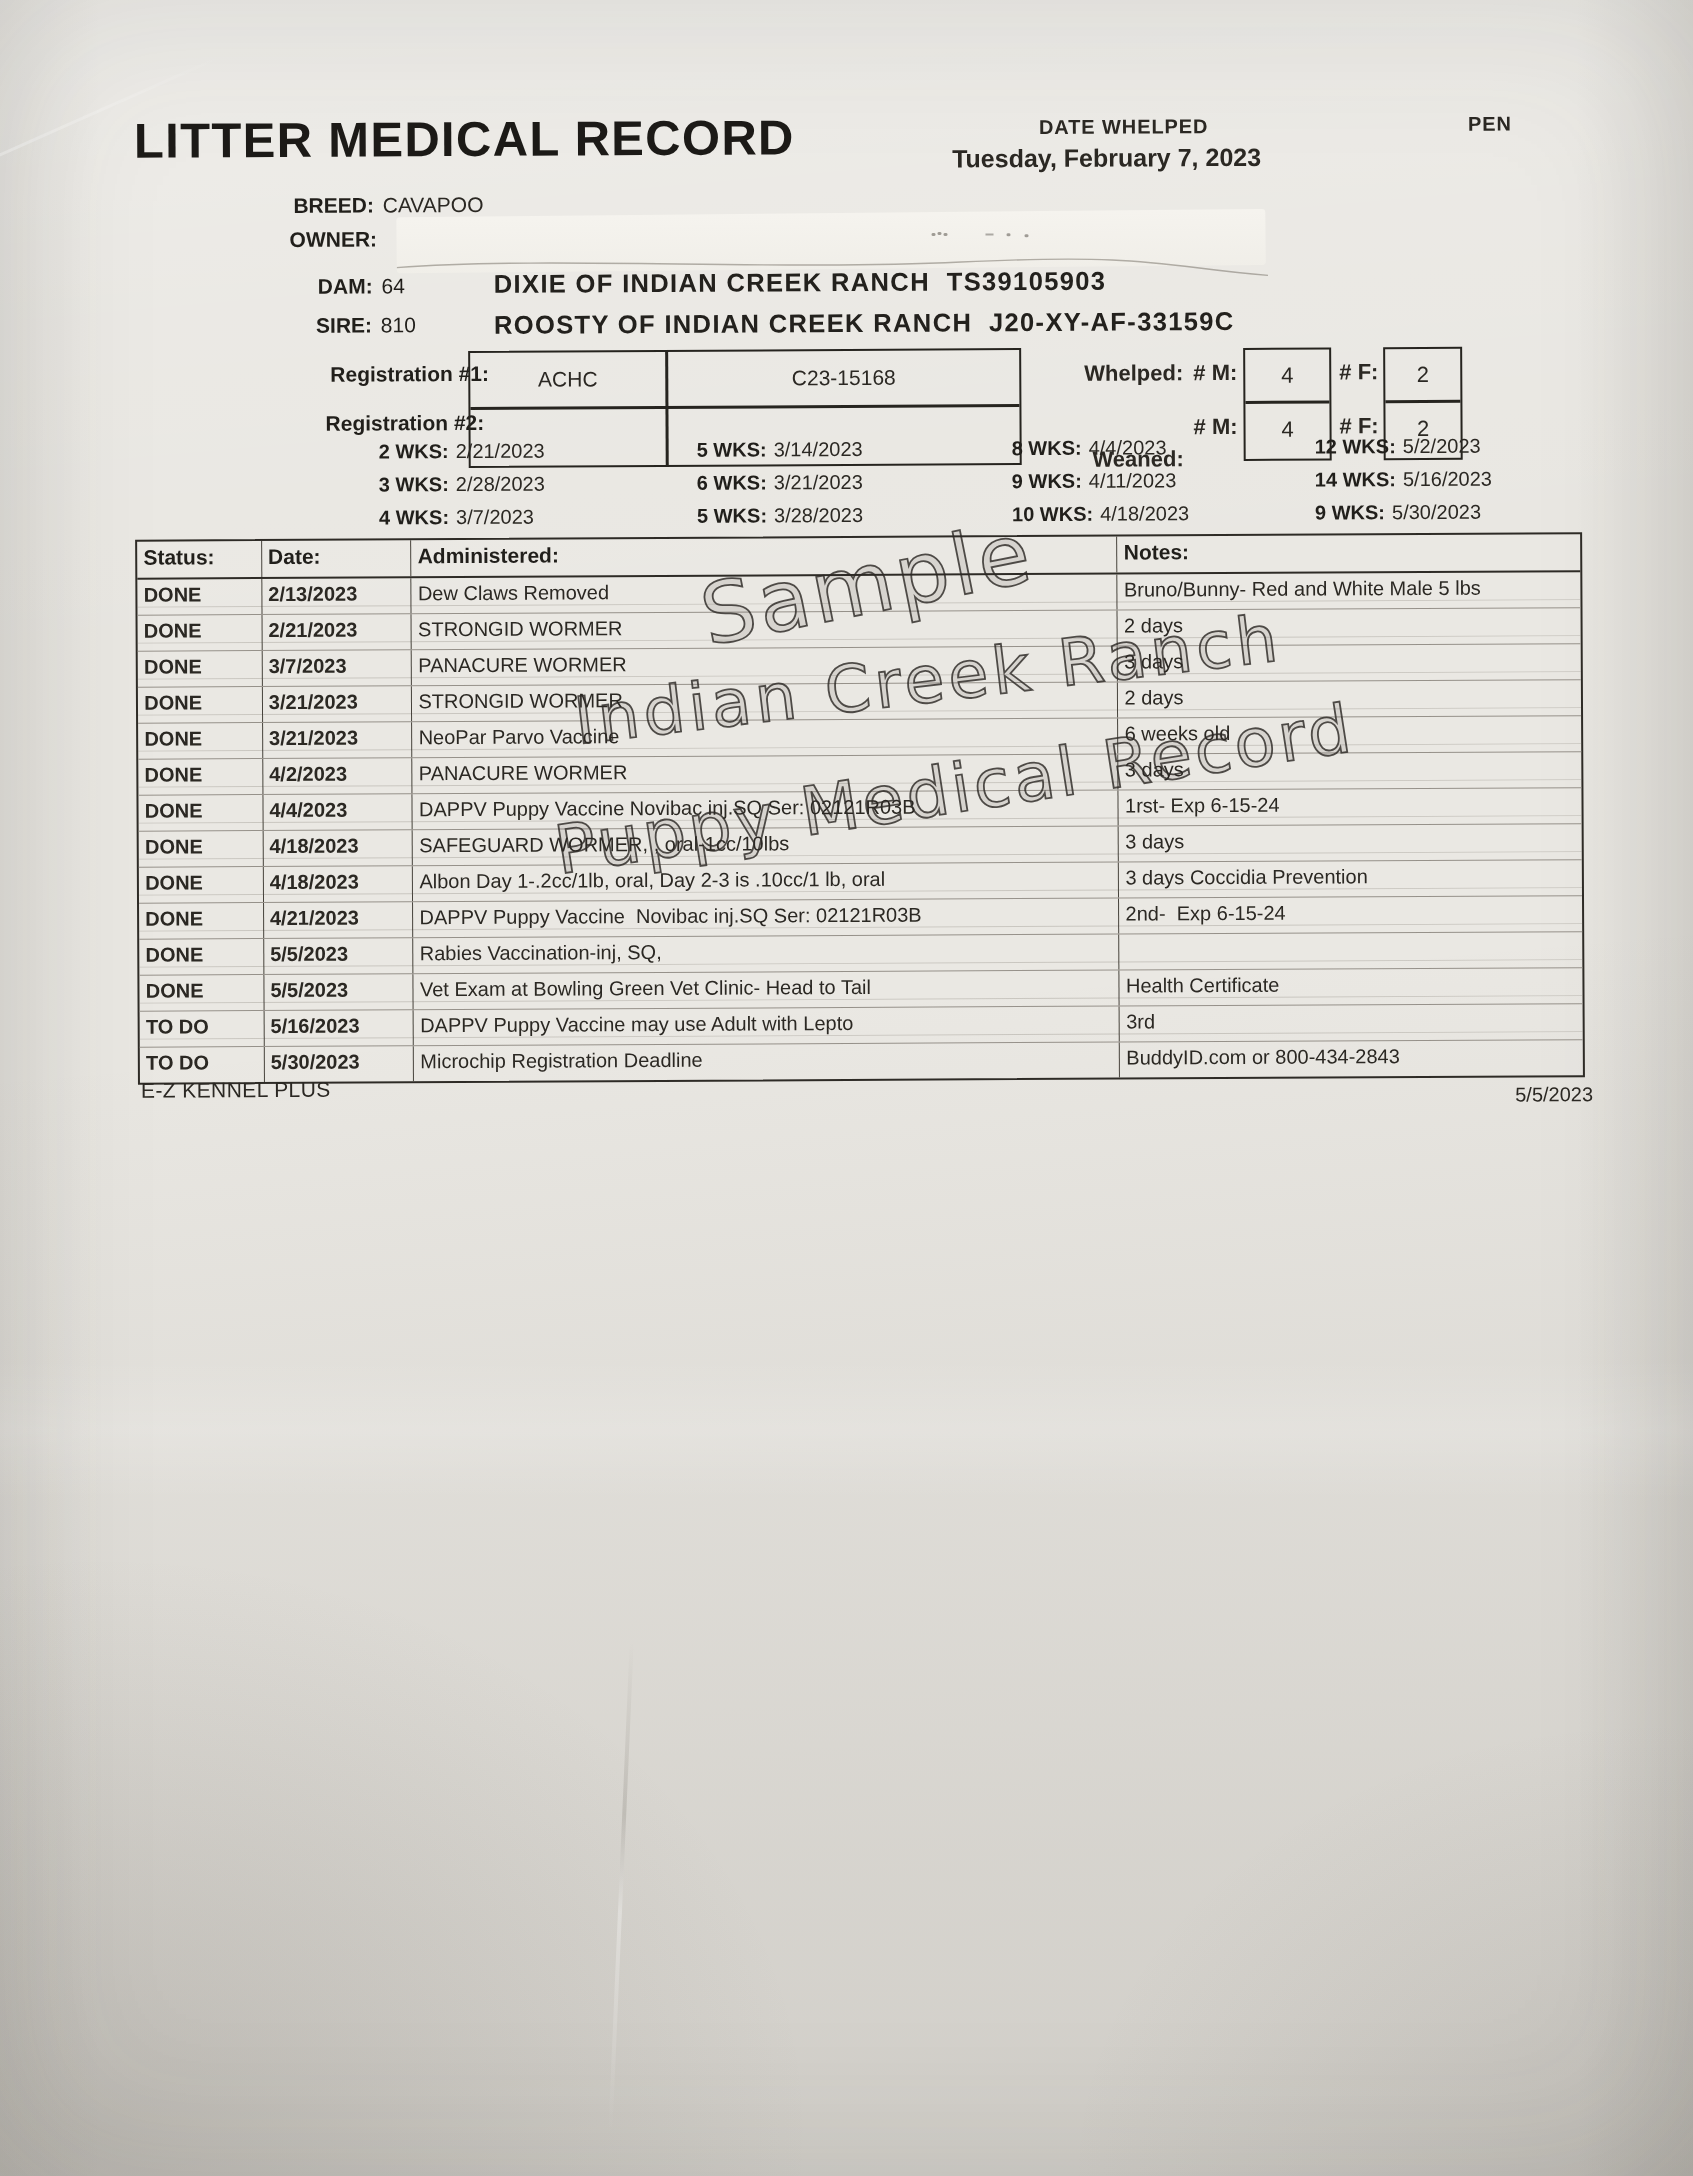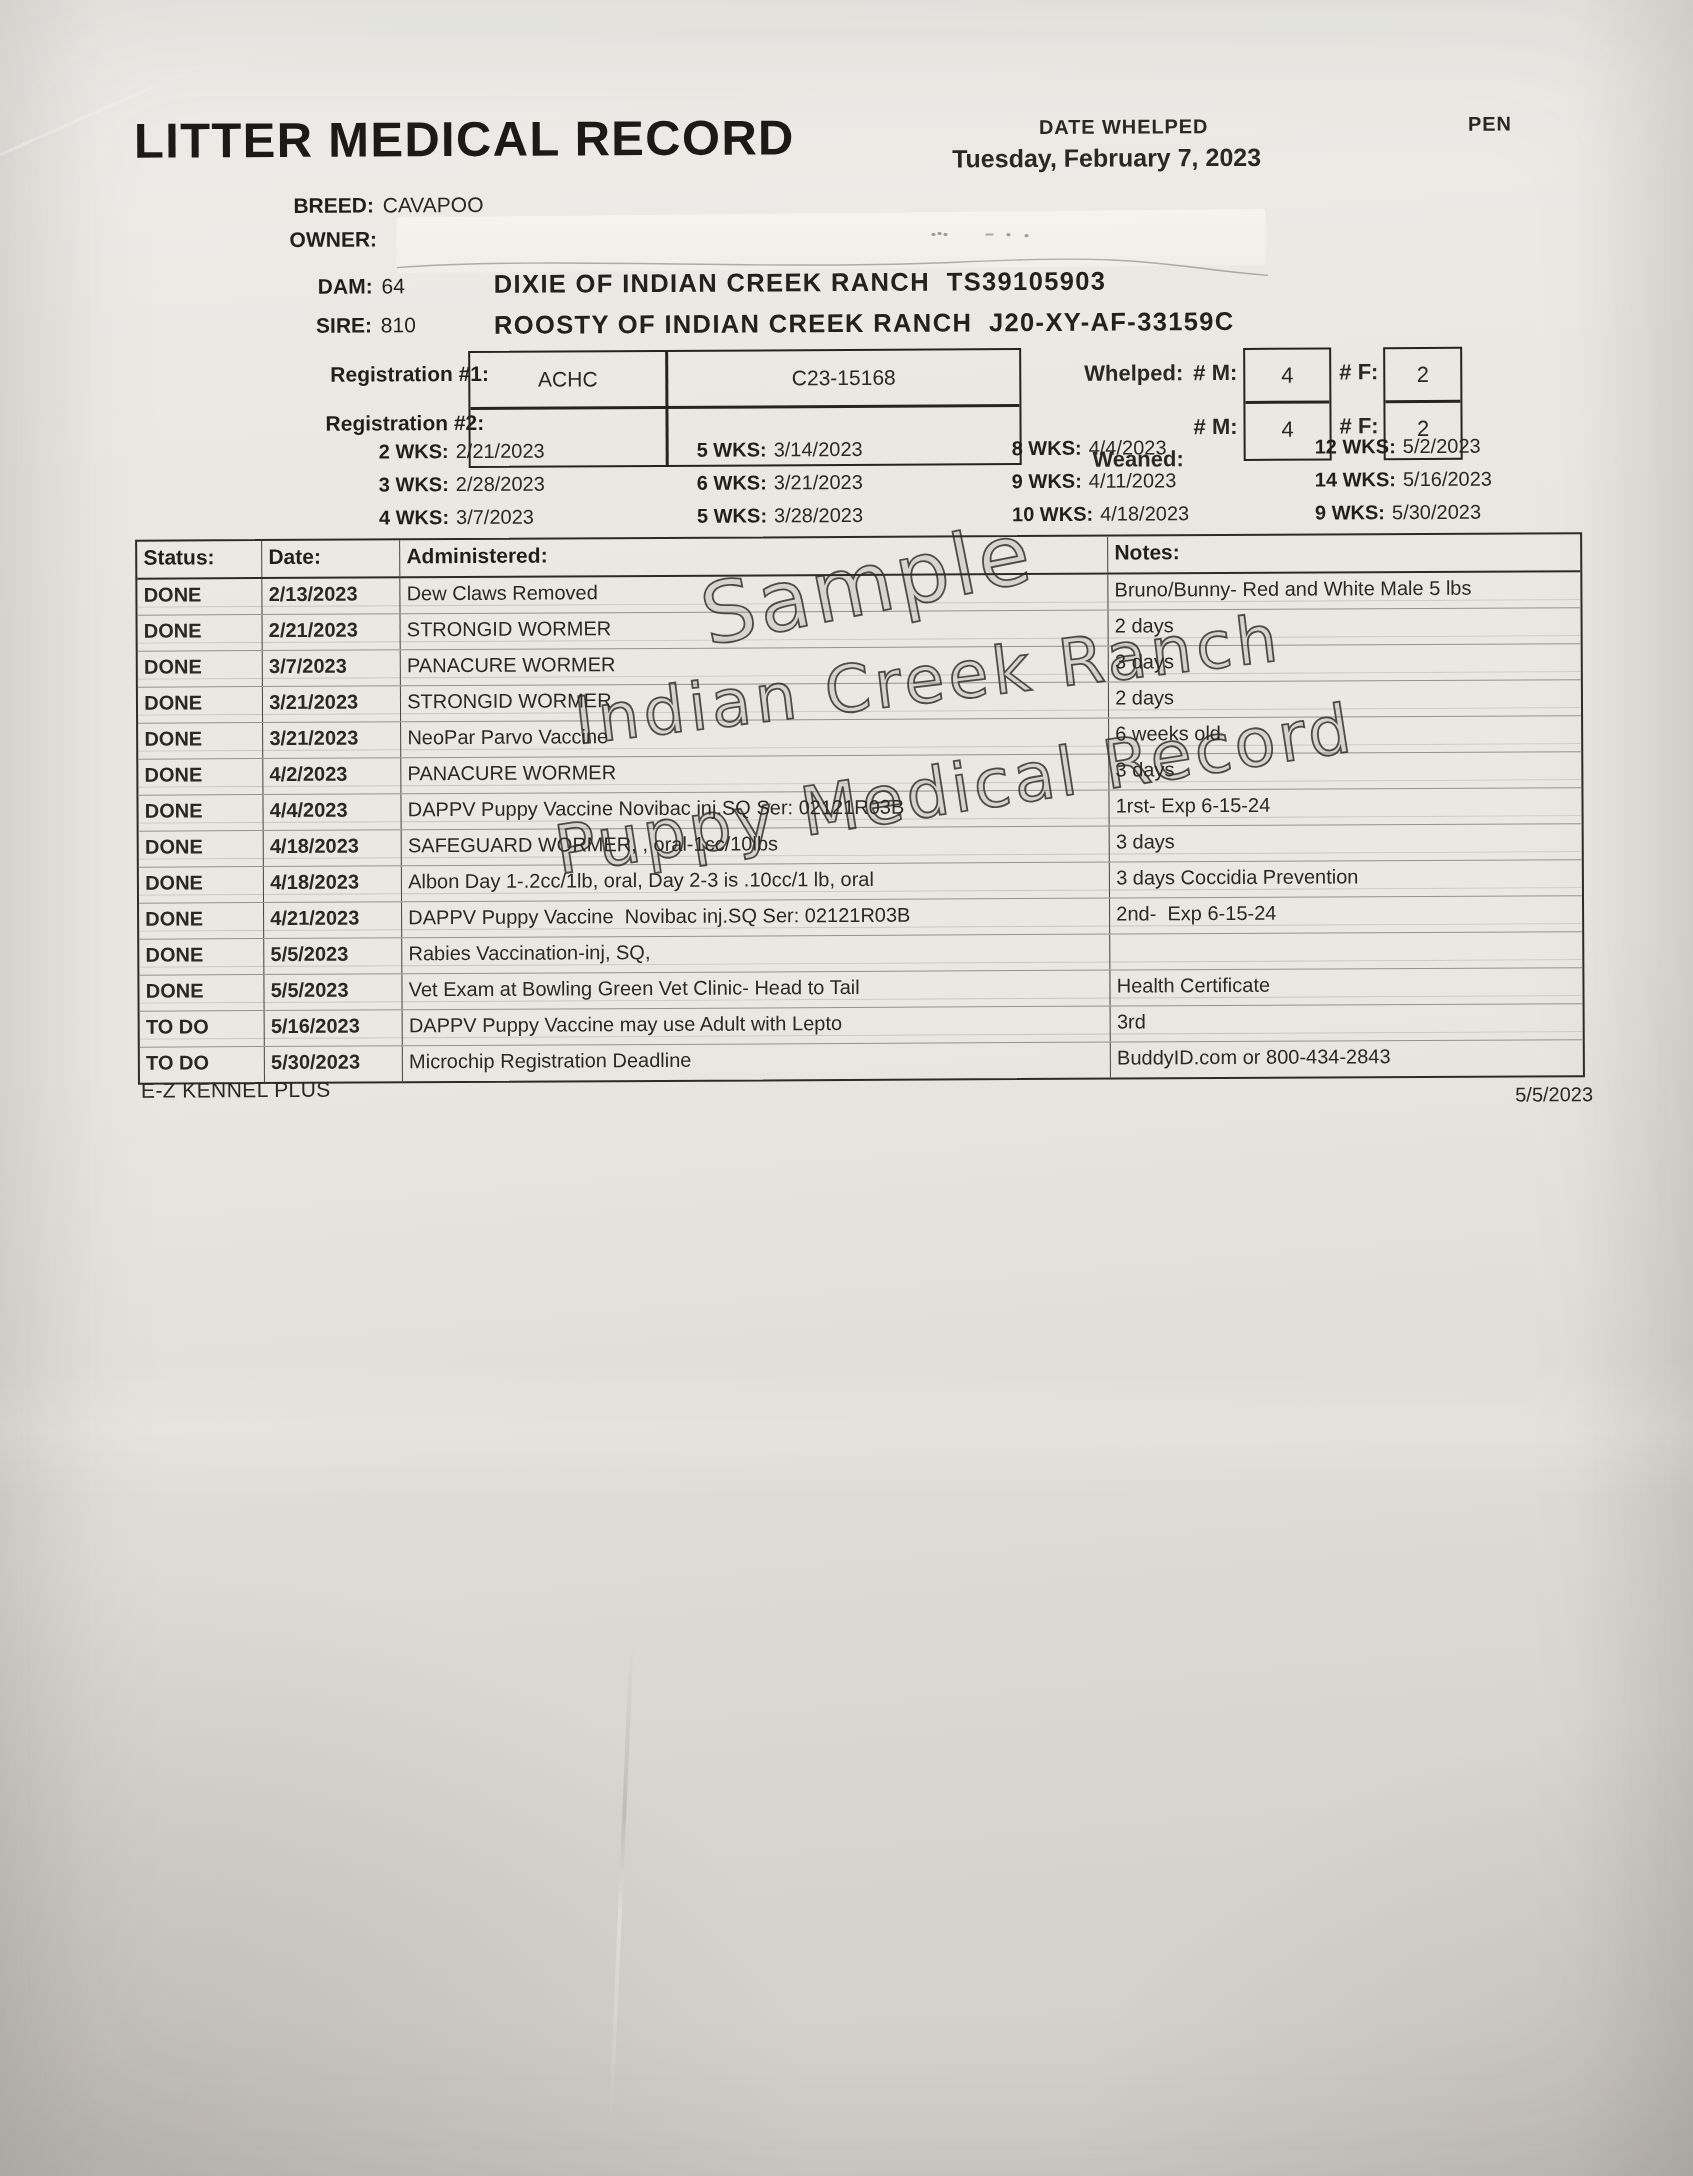--- a/index.html
+++ b/index.html
@@ -68,21 +68,21 @@
   
   .medtable{left:138px;top:536px;width:1447px;border:2.6px solid #2e2b26;box-sizing:border-box;background:rgba(255,255,255,.06);}
   .tr{display:flex;height:35px;border-bottom:0.9px solid #96918a;
       background-image:linear-gradient(rgba(140,135,126,.35),rgba(140,135,126,.35));
       background-size:100% 0.9px;background-position:0 26.5px;background-repeat:no-repeat;}
   .tr:last-child{border-bottom:none;background-image:none;}
   .tr-head{height:36px;border-bottom:2.6px solid #2e2b26;background-image:none;}
   .td{box-sizing:border-box;border-right:1.8px solid #47433c;padding:3.5px 0 0 6.2px;font-size:20px;white-space:pre;overflow:hidden;}
   .td:last-child{border-right:none;}
   .c-status{width:125px;}
-  .c-date{width:138px;}
+  .c-date{width:150px;}
   .c-admin{width:708px;}
   .c-notes{width:464px;}
   .tr-head .td{font-weight:700;font-size:21px;color:#211f1b;}
   .td.c-status,.td.c-date{font-weight:700;}
 
   .footer-left{left:141px;top:1075px;font-size:21px;letter-spacing:0.4px;}
   .footer-right{left:1412px;top:1087px;width:181px;text-align:right;font-size:20px;}
 
   
   .wm{position:absolute;font-family:"DejaVu Sans",sans-serif;font-weight:400;white-space:pre;

